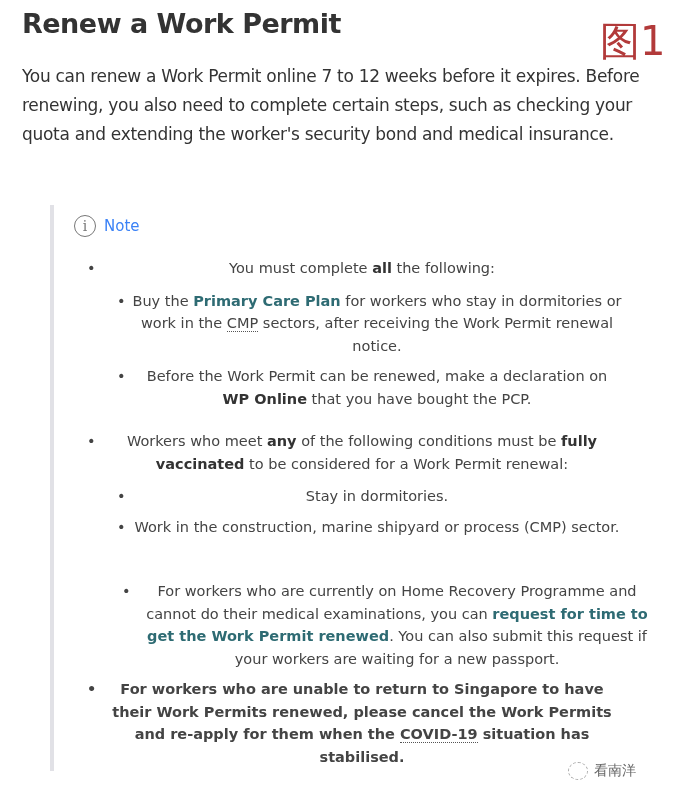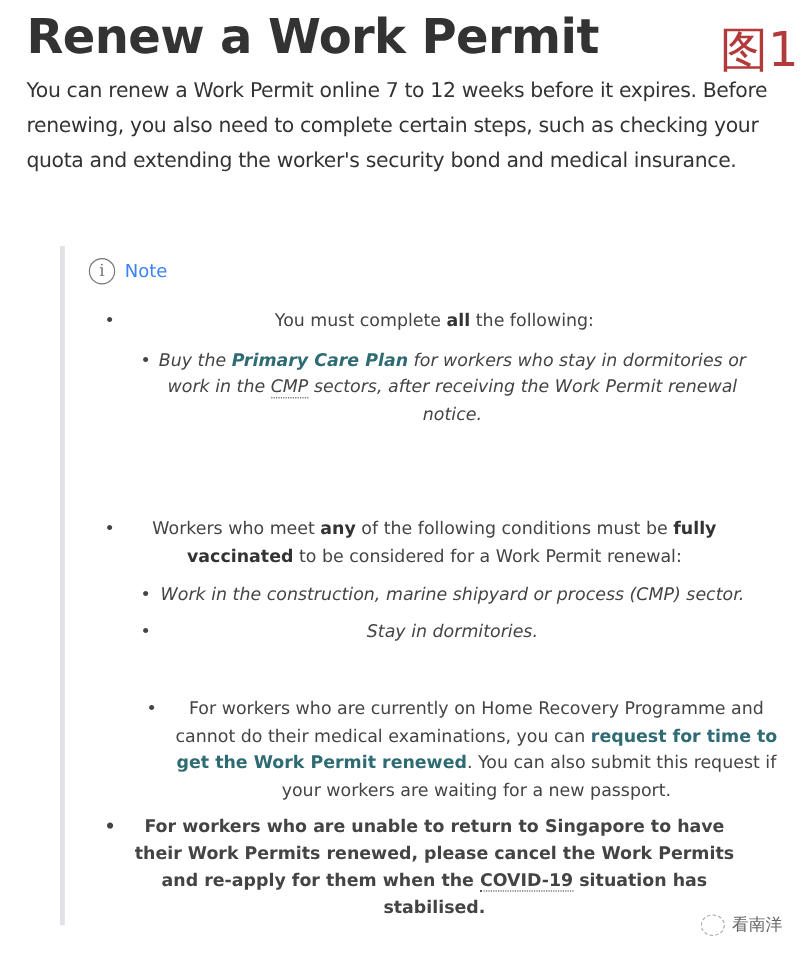--- a/index.html
+++ b/index.html
@@ -3,21 +3,21 @@
   <meta charset="utf-8">
   <style>
     html, body { margin: 0; padding: 0; background: #ffffff; }
     body {
       width: 677px; height: 802px; position: relative; overflow: hidden;
       font-family: "DejaVu Sans", "Liberation Sans", sans-serif;
       color: #3b3b3b;
     }
     .title {
       position: absolute; left: 22px; top: 8px;
-      font-size: 40px; font-weight: bold; color: #333333;
+      font-size: 27px; font-weight: bold; color: #333333;
       letter-spacing: -0.5px; margin: 0;
     }
     .fig-label {
       position: absolute; left: 600px; top: 14px;
       font-size: 40px; color: #b23a3a;
       font-family: "DejaVu Sans", sans-serif;
     }
     .intro {
       position: absolute; left: 22px; top: 62px; width: 620px;
       font-size: 17px; line-height: 29px; color: #333333; margin: 0;
@@ -40,27 +40,27 @@
     .note-title { margin-left: 8px; font-size: 15px; color: #3b82f6; }
     ul { margin: 0; padding: 0; list-style: none; }
     .l1 {
       position: absolute; left: 48px; width: 520px;
       font-size: 14.5px; line-height: 22.5px; color: #444;
     }
     .l1 > li { position: relative; padding-left: 0; text-align: center; }
     .l1 > li::before, .l2 > li::before {
       content: "•"; position: absolute; left: -15px; top: 0; color: #444;
     }
-    .l2 { margin-top: 10px; margin-left: 30px; font-style: italic; }
+    .l2 { margin-top: 10px; margin-left: 30px; }
     .l2 > li { position: relative; margin-bottom: 8px; }
     .link { color: #2e6b73; font-weight: bold; cursor: pointer; }
     b { color: #333; }
     .abbr { border-bottom: 1px dotted #555; }
     .watermark {
-      position: absolute; left: 584px; top: 762px; display: flex; 
+      position: absolute; left: 568px; top: 762px; display: flex; 
       font-size: 14px; color: #666;
     }
     .wm-icon {
       width: 18px; height: 16px; border: 1px dashed #aaa; border-radius: 50%;
       margin-right: 6px;
     }
   </style>
 </head>
 <body>
 
@@ -75,30 +75,33 @@
     <span class="note-title">Note</span>
   </div>
 
   <ul class="l1" style="top:52px;">
     <li>
       <span>You must complete </span><b>all</b><span> the following:</span>
       <ul class="l2">
         <li>
           <span>Buy the </span><a class="link">Primary Care Plan</a><span> for workers who stay in dormitories or work in the </span><span class="abbr">CMP</span><span> sectors, after receiving the Work Permit renewal notice.</span>
         </li>
+        <li>
+          <span>Before the Work Permit can be renewed, make a declaration on </span><b>WP Online</b><span> that you have bought the PCP.</span>
+        </li>
       </ul>
     </li>
   </ul>
 
   <ul class="l1" style="top:225px;">
     <li>
       <span>Workers who meet </span><b>any</b><span> of the following conditions must be </span><b>fully vaccinated</b><span> to be considered for a Work Permit renewal:</span>
       <ul class="l2">
+        <li>Stay in dormitories.</li>
         <li>Work in the construction, marine shipyard or process (CMP) sector.</li>
-        <li>Stay in dormitories.</li>
       </ul>
     </li>
   </ul>
 
   <ul class="l1" style="top:375px;margin-left:35px;">
     <li>
       <span>For workers who are currently on Home Recovery Programme and cannot do their medical examinations, you can </span><a class="link">request for time to get the Work Permit renewed</a><span>. You can also submit this request if your workers are waiting for a new passport.</span>
     </li>
   </ul>
 

